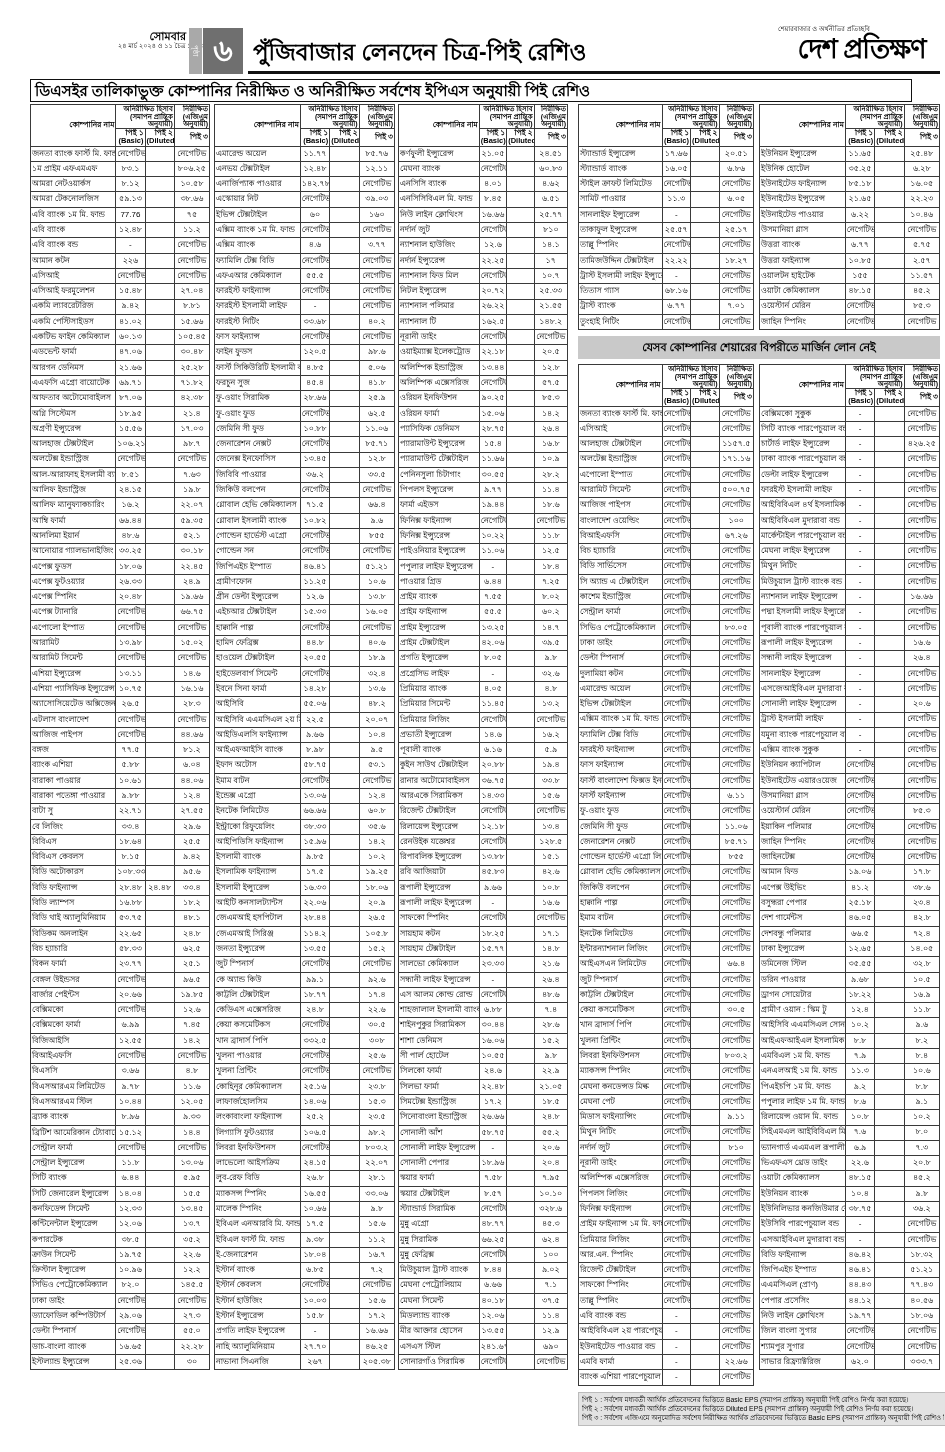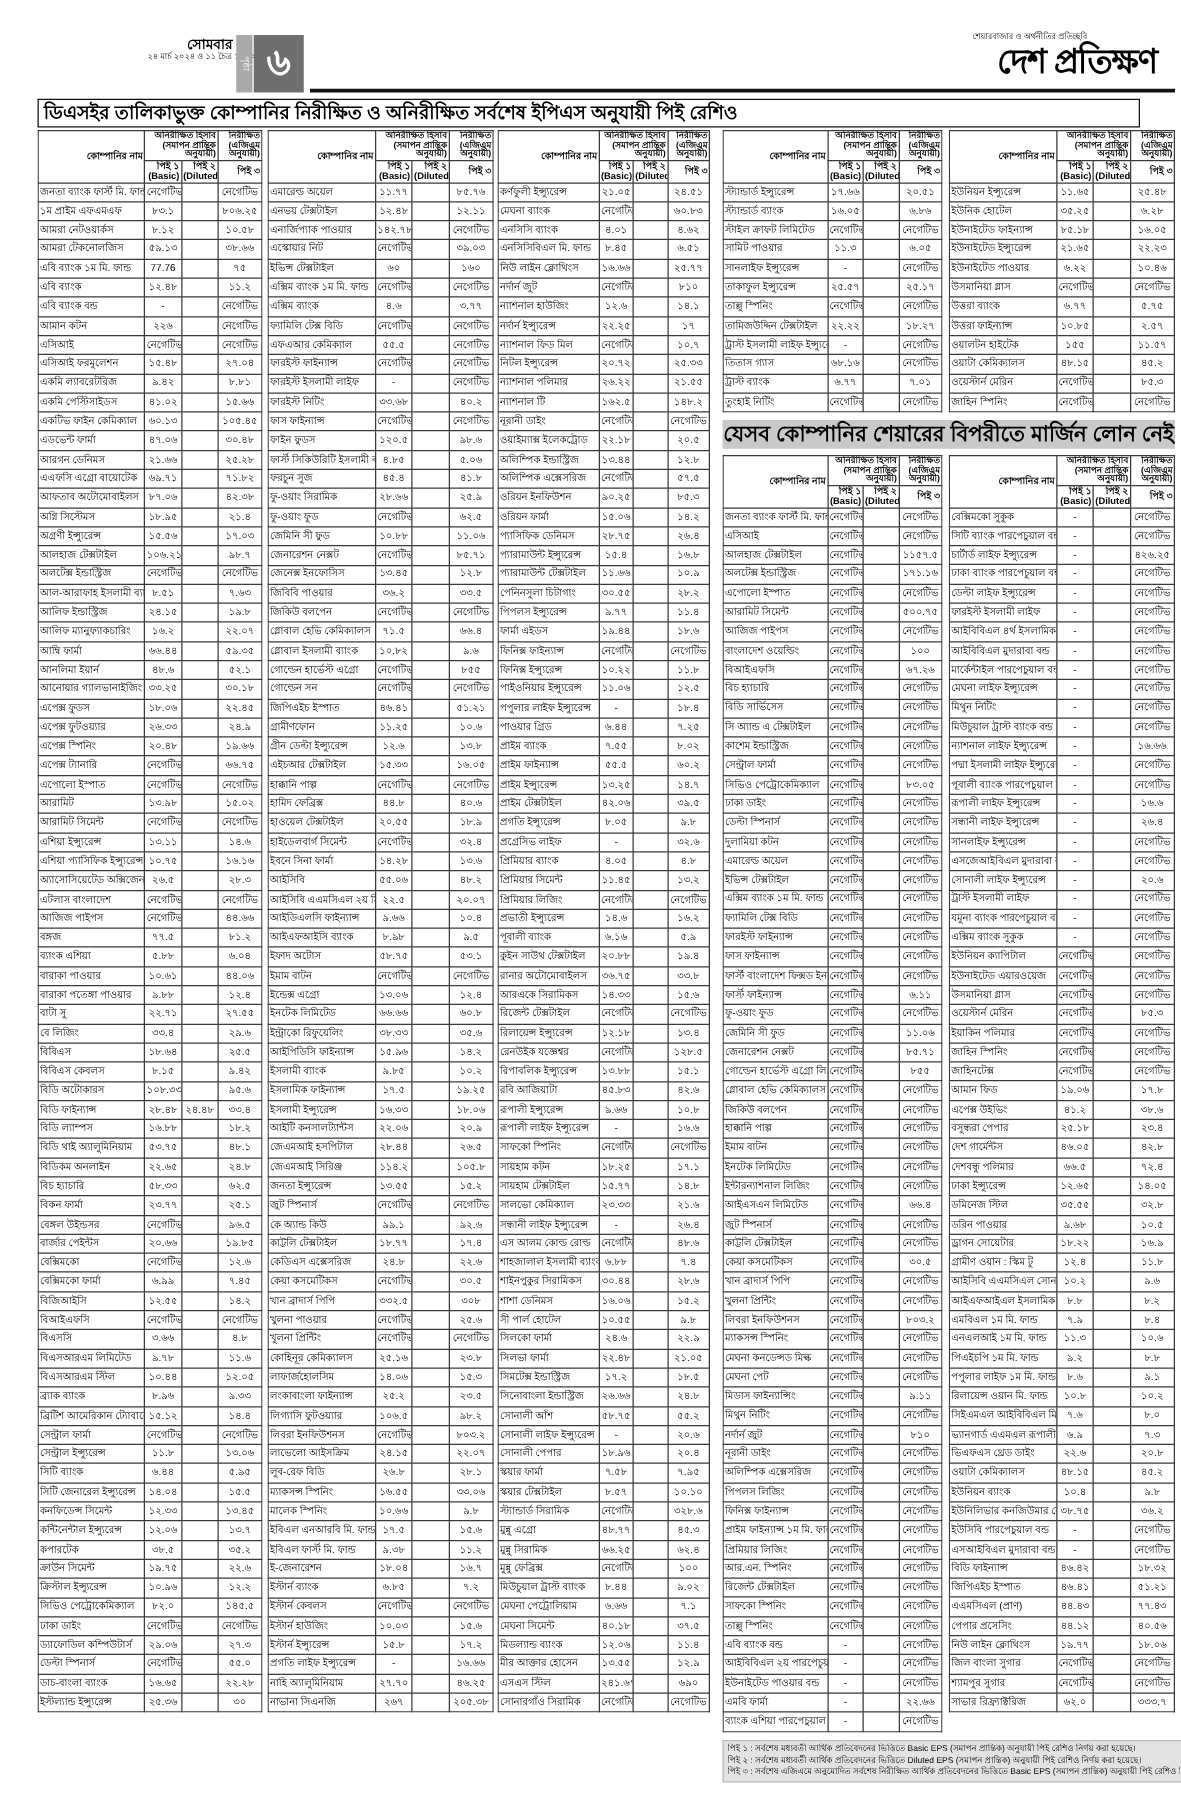--- a/index.html
+++ b/index.html
@@ -31,36 +31,37 @@
   .tcol thead .grp{font-size:7px;}
   .tcol td.n{text-align:left;}
   .tcol td.v{text-align:center;}
   .tcol tbody td{height:14.3px;}
   #t0{left:30px;width:180px;}  #t1{left:214px;width:181px;}
   #t2{left:398px;width:170px;} #t3{left:578px;width:176px;}
   #t4{left:759px;width:181px;} #t5{left:578px;width:176px;top:364px;}
   #t6{left:759px;width:181px;top:364px;}
   
   #s2header{position:absolute;left:578px;top:336px;width:362px;height:23px;background:#c9c9c9;
-            font-size:17px;font-weight:bold;text-align:center;line-height:23px;white-space:nowrap;overflow:hidden;}
+            font-size:11px;font-weight:bold;text-align:center;line-height:23px;white-space:nowrap;overflow:hidden;}
   
   #footnotes{position:absolute;left:578px;top:1392px;width:362px;background:#e3e3e3;
              border:0.5px solid #bbb;padding:2px 3px;}
   #footnotes div{font-size:6.8px;line-height:1.35;white-space:nowrap;overflow:hidden;}
 </style>
 </head>
 <body>
 
 <div id="masthead">
   <div id="dateblock">
     <div class="day">সোমবার</div>
     <div class="dateline">২৪ মার্চ ২০২৪ ও ১১ চৈত্র ১৪৩০</div>
   </div>
   <div id="pagestrip">পৃষ্ঠা</div>
   <div id="pagebox" style="background: rgb(111, 111, 111);">৬</div>
+  <div id="sectitle">পুঁজিবাজার লেনদেন চিত্র-পিই রেশিও</div>
   <div id="logo">
     <div class="tagline">শেয়ারবাজার ও অর্থনীতির প্রতিচ্ছবি</div>
     <div class="logotext">দেশ প্রতিক্ষণ</div>
   </div>
   <div id="headrule" style="background: rgb(17, 17, 17);"></div>
 </div>
 
 <div id="headline">ডিএসইর তালিকাভুক্ত কোম্পানির নিরীক্ষিত ও অনিরীক্ষিত সর্বশেষ ইপিএস অনুযায়ী পিই রেশিও</div>
 
 <div class="tcol" id="t0">

